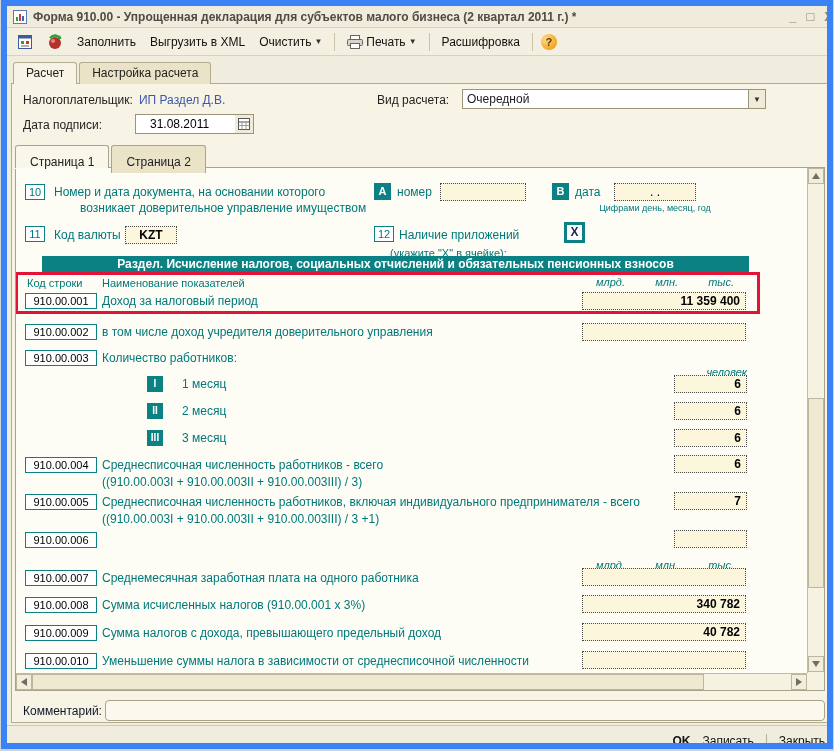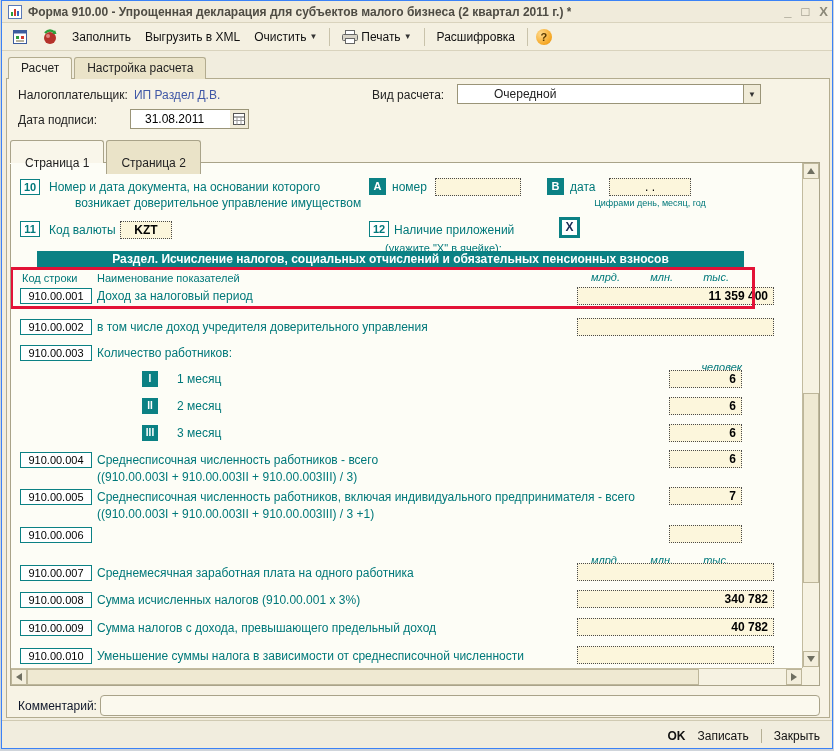--- a/index.html
+++ b/index.html
@@ -4,21 +4,21 @@
 <style>
   :root{
     --teal:#0B8184; --teal-text:#00787A;
     --winbg:#F1EDDE; --panelbg:#F7F3E5; --formbg:#FDFDF6;
     --fieldbg:#FCF6DC; --tab-inactive:#EAE3C8;
     --scrollbg:#F6F2E2; --scrollbrd:#C2BB9F;
     --red:#E31237;
   }
   *{margin:0;padding:0;box-sizing:border-box;}
   body{background:#cfd4da;font-family:"Liberation Sans",sans-serif;}
-  .window{position:relative;width:832px;height:749px;margin:0 auto;border:1px solid #3b82f6;
+  .window{position:relative;width:832px;height:749px;margin:0 auto;border:6px solid #3b82f6;
     background:var(--winbg);overflow:hidden;font-size:12px;color:#222;}
   
   .titlebar{position:absolute;left:0;top:0;width:832px;height:22px;display:flex;align-items:center;
     padding:0 6px;background:#F0EBDB;border-bottom:1px solid #D9D3BD;}
   .titlebar .ttl{font-weight:bold;color:#4E4C44;margin-left:6px;white-space:nowrap;overflow:hidden;}
   .wincontrols{margin-left:auto;display:flex;gap:10px;color:#8B8878;font-weight:bold;font-size:13px;}
   .wincontrols span{cursor:default;line-height:16px;}
   
   .toolbar{position:absolute;left:0;top:22px;width:832px;height:28px;display:flex;align-items:center;
     gap:6px;padding:0 6px;background:#F4F0E1;border-bottom:1px solid #D9D3BD;}
@@ -32,50 +32,50 @@
   .mtab{padding:3px 12px 4px;border:1px solid #B3AC8F;border-bottom:none;border-radius:3px 3px 0 0;
     background:var(--tab-inactive);cursor:default;}
   .mtab.active{background:var(--panelbg);position:relative;top:0;height:22px;box-shadow:0 1px 0 var(--panelbg);}
   .tabpanel{position:absolute;left:4px;top:77px;width:824px;height:640px;border:1px solid #B3AC8F;
     background:var(--panelbg);}
   
   .hrow{position:absolute;display:flex;align-items:center;gap:6px;white-space:nowrap;}
   .bluelink{color:#3F57A6;}
   .combo{position:absolute;left:455px;top:83px;width:304px;height:20px;background:#fff;border:1px solid #9A9franchise;}
   .combo, .dateinput{border:1px solid #9A9478;}
-  .combo{display:flex;align-items:center;padding-left:32px;}
+  .combo{display:flex;align-items:center;}
   .combo .cval{flex:1;padding:0 4px;}
   .combo .cbtn{width:17px;height:100%;background:#F0EBD8;border-left:1px solid #9A9478;
     display:flex;align-items:center;justify-content:center;font-size:8px;color:#333;}
   .dateinput{position:absolute;left:128px;top:108px;width:101px;height:20px;background:#fff;
     padding:0 14px;font-size:12px;font-family:"Liberation Sans",sans-serif;}
   .calbtn{position:absolute;left:228px;top:108px;width:19px;height:20px;background:#F0EBD8;
     border:1px solid #9A9478;border-left:none;display:flex;align-items:center;justify-content:center;}
   
   .pagetabs{position:absolute;left:8px;top:139px;display:flex;gap:2px;z-index:3;}
-  .ptab{padding:15px 14px 4px;border:1px solid #A9A389;border-bottom:none;border-radius:3px 3px 0 0;
+  .ptab{padding:9px 14px 4px;border:1px solid #A9A389;border-bottom:none;border-radius:3px 3px 0 0;
     background:var(--tab-inactive);}
   .ptab.active{background:#F9F6EA;height:23px;box-shadow:0 1px 0 #FDFDF6;}
   
   .formpanel{position:absolute;left:8px;top:161px;width:810px;height:524px;border:1px solid #A9A389;
     background:var(--formbg);}
   .fcontent{position:absolute;left:0;top:0;width:791px;height:505px;overflow:hidden;}
   .fc-abs{position:absolute;white-space:nowrap;}
   .tealtxt{color:var(--teal-text);}
   .codebox{position:absolute;width:72px;height:16px;border:1px solid var(--teal);background:#FFFFFF;
     color:#000;font-size:11px;text-align:center;line-height:14px;}
   .numbadge{position:absolute;width:20px;height:16px;border:1px solid var(--teal);background:#fff;
-    color:var(--teal-text);font-size:11px;font-weight:bold;text-align:center;line-height:14px;}
+    color:var(--teal-text);font-size:11px;font-weight:normal;text-align:center;line-height:14px;}
   .fillbadge{position:absolute;width:17px;height:17px;background:var(--teal);color:#fff;
     font-weight:bold;font-size:11px;text-align:center;line-height:17px;}
   .monthbadge{position:absolute;width:16px;height:16px;background:var(--teal);color:#fff;
     font-weight:bold;font-size:10px;text-align:center;line-height:16px;}
   .ffield{position:absolute;height:18px;border:1px dotted #4a4a4a;background:var(--fieldbg);
     font-weight:bold;font-size:12px;color:#000;text-align:right;padding:0 5px;line-height:16px;}
-  .ffield.wide{width:197px;}
+  .ffield.wide{width:164px;}
   .ffield.small{width:73px;}
   .ffield.center{text-align:center;}
   .xbox{position:absolute;width:21px;height:21px;border:3px solid var(--teal);background:#fff;
     color:#1B2A55;font-weight:bold;font-size:12px;text-align:center;line-height:15px;}
   .sectionbar{position:absolute;left:26px;top:88px;width:707px;height:17px;background:var(--teal);
     color:#fff;font-weight:bold;font-size:12px;text-align:center;line-height:17px;}
   .colhdr{position:absolute;color:var(--teal-text);font-size:11px;white-space:nowrap;}
   .unitsrow{position:absolute;width:168px;display:flex;justify-content:space-between;
     padding:0 16px 0 14px;color:var(--teal-text);font-style:italic;font-size:11px;}
   .hintsm{position:absolute;color:var(--teal-text);font-size:9px;white-space:nowrap;}

